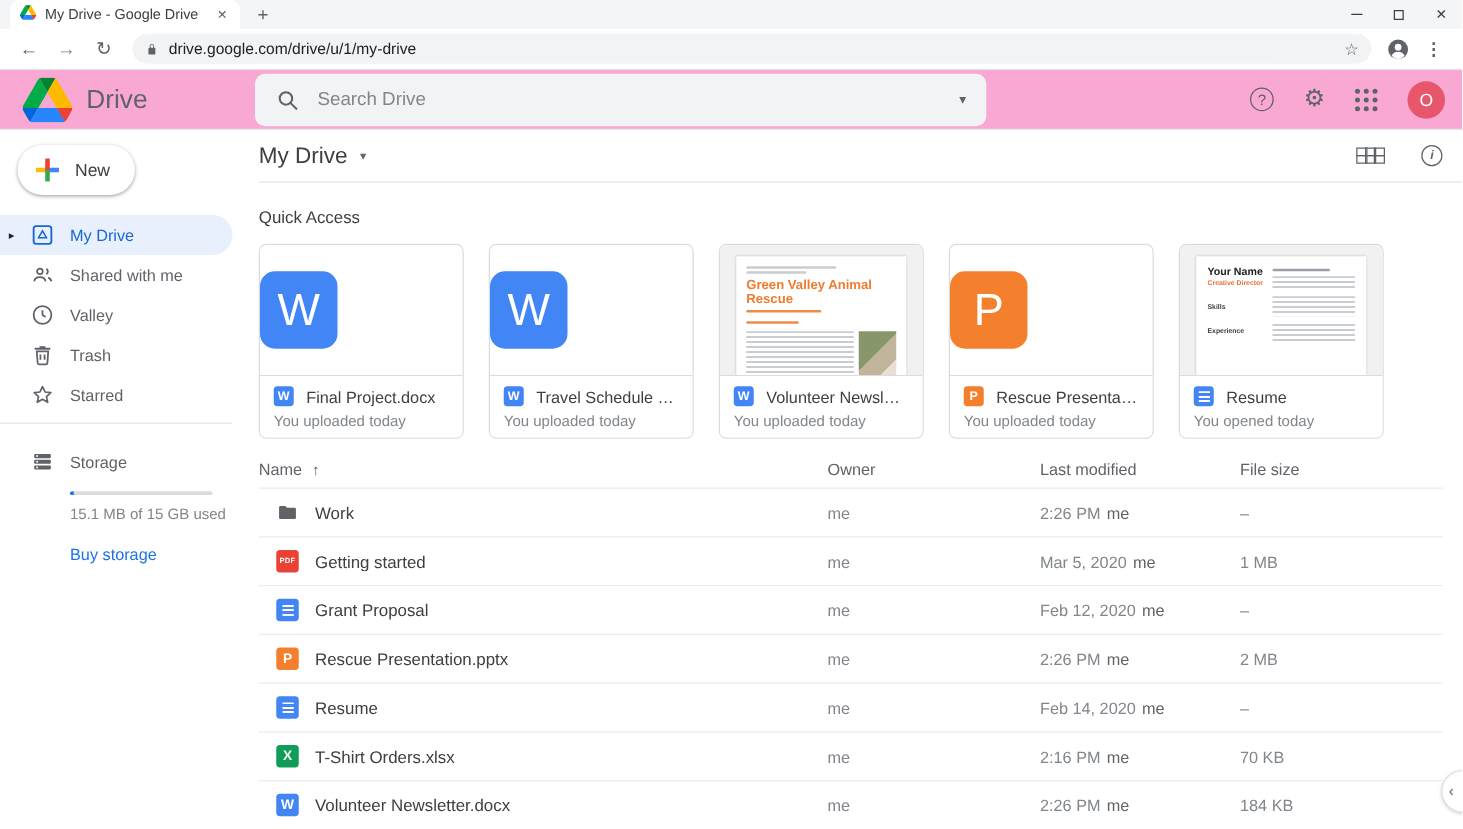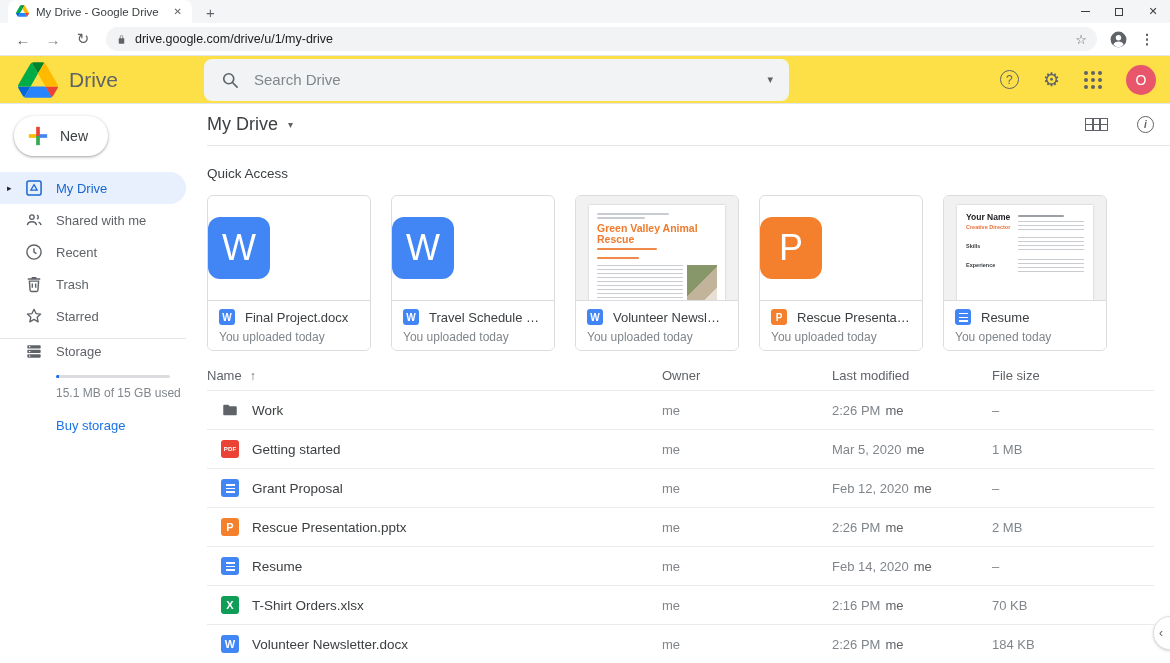--- a/index.html
+++ b/index.html
@@ -24,21 +24,21 @@
     display:flex;align-items:center;padding:0 10px;gap:4px}
   .nav-icon{width:26px;text-align:center;font-size:15px;color:#5f6368;cursor:pointer}
   .nav-icon.fwd{color:#80868b}
   .addressbar{flex:1;height:24px;background:#f1f3f4;border-radius:13px;margin:0 6px;
     display:flex;align-items:center;padding:0 10px;gap:8px}
   .url{flex:1;font-size:12.5px;color:#202124}
   .addr-star{font-size:13px;color:#5f6368;cursor:pointer}
   .menu-dots{font-size:14px;color:#5f6368;padding:0 6px;cursor:pointer;font-weight:700}
 
   
-  .appheader{height:48px;display:flex;align-items:center;border-bottom:1px solid #e4e6e9;padding-left:18px;background:#fde047}
+  .appheader{height:48px;display:flex;align-items:center;border-bottom:1px solid #e4e6e9;padding-left:18px;background:#f9a8d4}
   .logo-block{display:flex;align-items:center;gap:11px;width:168px;cursor:pointer}
   .app-name{font-size:21px;color:#5f6368}
   .searchbar{width:585px;height:42px;background:#f1f3f4;border-radius:8px;
     display:flex;align-items:center;padding:0 16px;gap:14px;margin-left:18px}
   .searchbar input{flex:1;border:none;background:transparent;outline:none;
     font-size:15px;color:#202124;font-family:"Liberation Sans",sans-serif}
   .searchbar input::placeholder{color:#80868b}
   .search-caret{color:#5f6368;font-size:11px;cursor:pointer}
   .header-right{margin-left:auto;display:flex;align-items:center;gap:24px;padding-right:14px}
   .circ-icon{width:19px;height:19px;border:1.6px solid #5f6368;border-radius:50%;
@@ -55,21 +55,21 @@
   .new-btn{margin:4px 0 0 14px;height:40px;display:inline-flex;align-items:center;gap:11px;
     padding:0 20px 0 13px;border-radius:24px;background:#fff;cursor:pointer;
     box-shadow:0 1px 2px rgba(60,64,67,.3),0 1px 3px 1px rgba(60,64,67,.15);font-size:14px;color:#3c4043}
   .side-nav{margin-top:16px}
   .side-item{height:32px;display:flex;align-items:center;gap:12px;padding-left:24px;position:relative;
     font-size:13px;font-weight:500;color:#5f6368;border-radius:0 16px 16px 0;cursor:pointer}
   .side-item .expand{position:absolute;left:7px;font-size:9px;color:#202124;width:9px}
   .side-item.active{background:var(--c-active_bg,#e8f0fe);color:var(--c-active_text,#1967d2)}
   .side-icon{width:20px;height:20px;display:flex;align-items:center;justify-content:center;color:inherit}
   .side-divider{border-top:1px solid #e4e6e9;margin-top:6px}
-  .storage-head{margin-top:2px;display:flex;align-items:center;gap:12px;padding-left:24px;
+  .storage-head{margin-top:20px;display:flex;align-items:center;gap:12px;padding-left:24px;
     font-size:13px;font-weight:500;color:#5f6368;cursor:pointer}
   .progress{margin:14px 16px 0 56px;height:3px;background:#dadce0;border-radius:2px;overflow:hidden}
   .progress i{display:block;width:3px;height:3px;background:#1a73e8}
   .usage{margin:8px 0 0 56px;font-size:12px;color:#80868b}
   .buy{margin:18px 0 0 56px;font-size:13px;font-weight:400;color:var(--c-link,#1a73e8);cursor:pointer}
 
   main{flex:1;padding-left:21px;display:flex;flex-direction:column;overflow:hidden}
   .main-header{height:42px;flex:none;display:flex;align-items:center;border-bottom:1px solid #e4e6e9;padding-right:16px}
   .page-title{font-size:18px;color:#3c4043;cursor:pointer}
   .title-caret{margin-left:10px;font-size:10px;color:#5f6368;cursor:pointer}
@@ -279,21 +279,21 @@
     <span class="side-label">Shared with me</span>
   </div>
           <div class="side-item">
     <span class="expand"></span>
     <span class="side-icon">
               <svg viewBox="0 0 24 24" width="20" height="20" fill="none" stroke="currentColor" stroke-width="1.7">
                 <circle cx="12" cy="12" r="8.5"></circle>
                 <path d="M12 7.5V12l3 2"></path>
               </svg>
             </span>
-    <span class="side-label">Recent</span>
+    <span class="side-label">Valley</span>
   </div>
           <div class="side-item">
     <span class="expand"></span>
     <span class="side-icon">
               <svg viewBox="0 0 24 24" width="20" height="20" fill="none" stroke="currentColor" stroke-width="1.7">
                 <path d="M6.5 8.5h11l-.8 11a1.5 1.5 0 0 1-1.5 1.4H8.8a1.5 1.5 0 0 1-1.5-1.4z"></path>
                 <path d="M4.5 6h15M10 6V4.5h4V6"></path>
                 <path d="M10 11.5v5M14 11.5v5"></path>
               </svg>
             </span>

